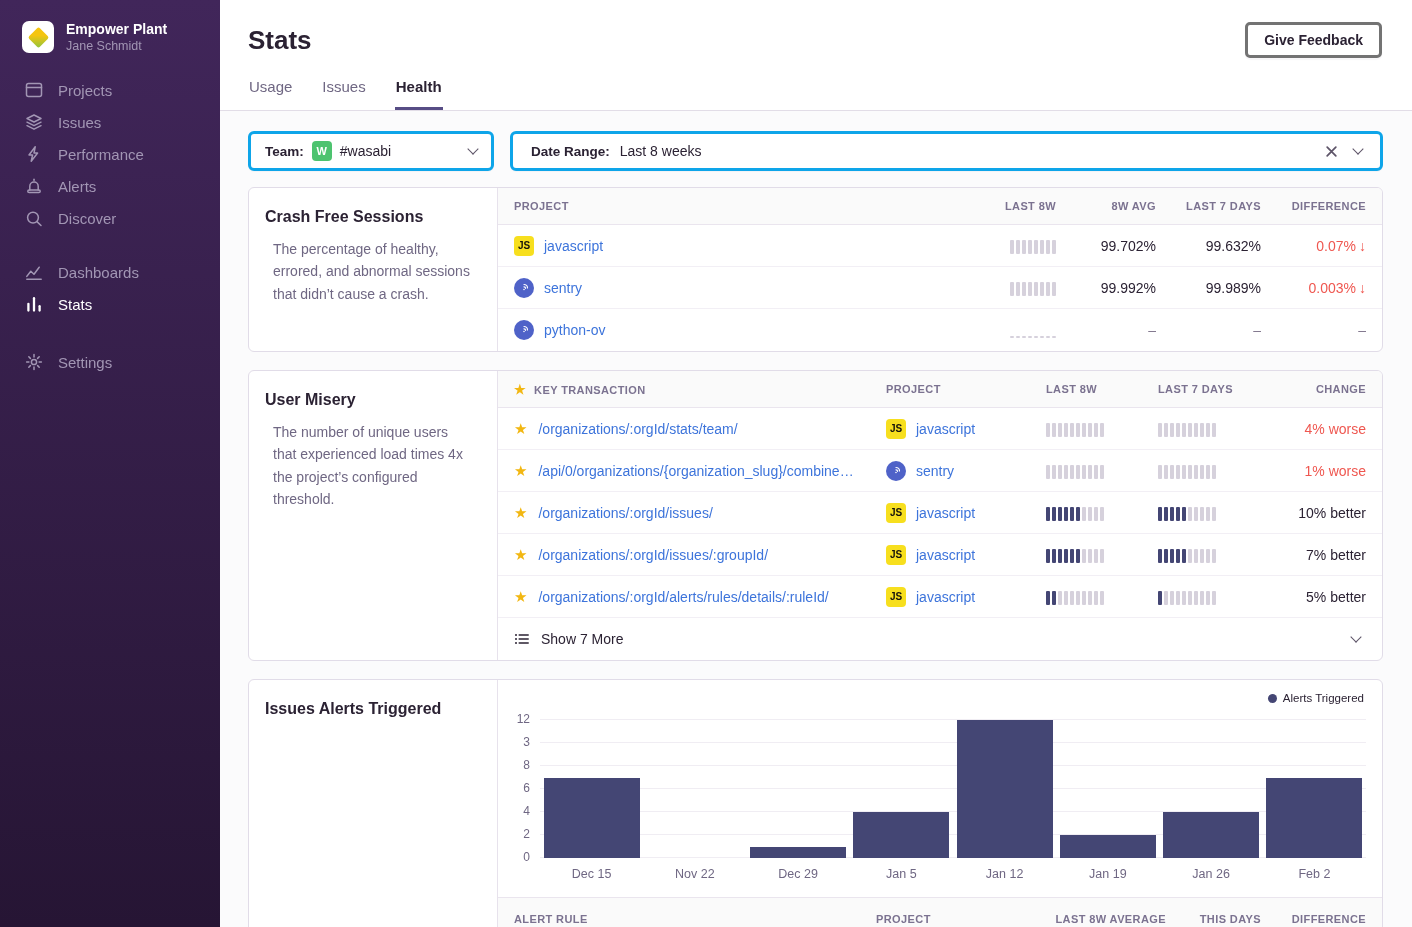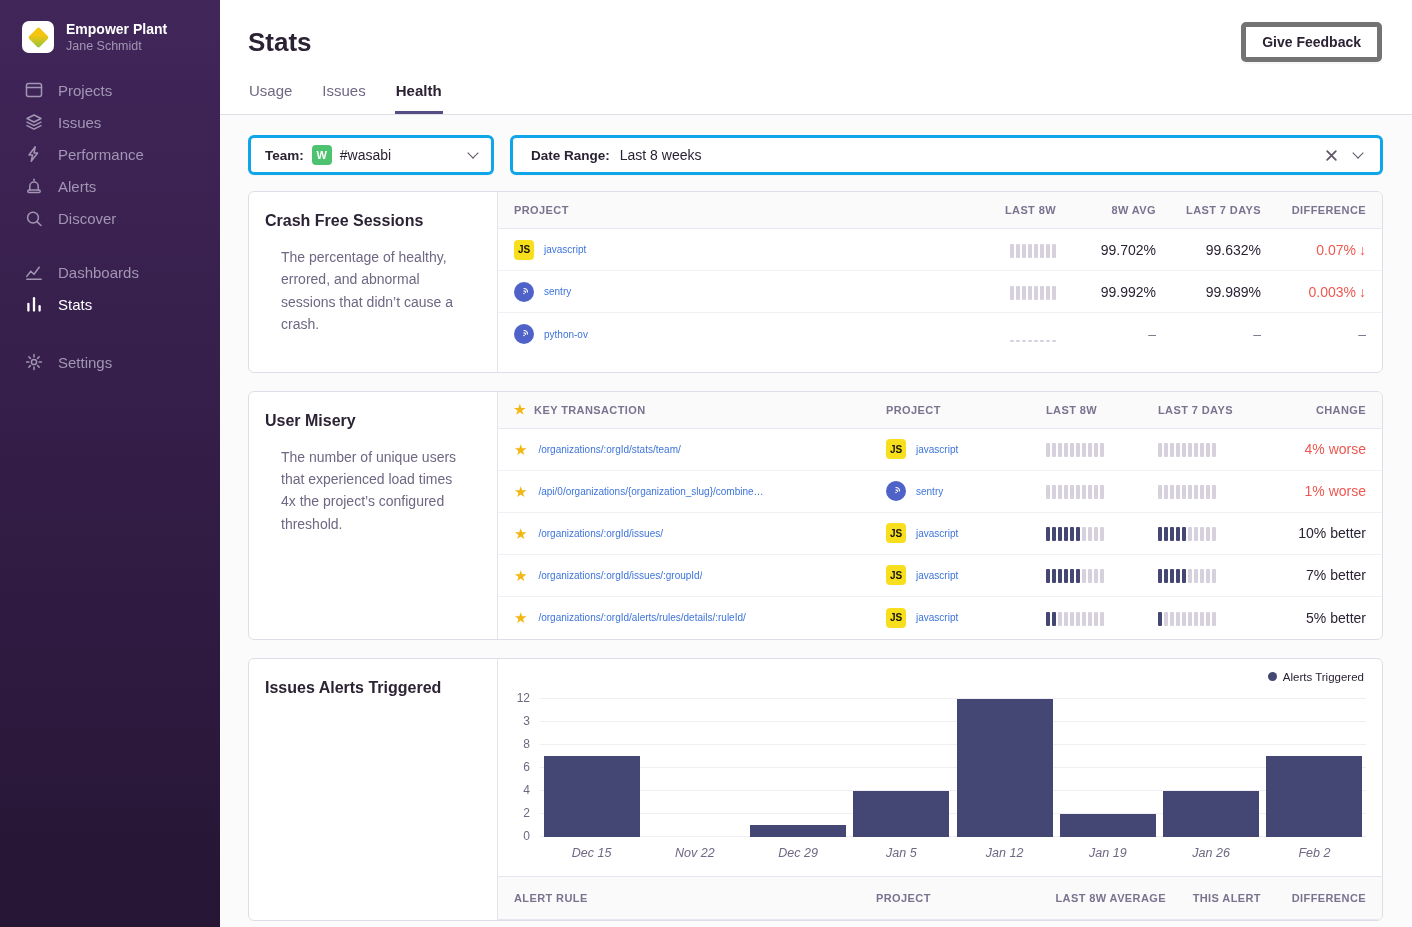--- a/index.html
+++ b/index.html
@@ -30,21 +30,21 @@
   .nav-icon { width:18px; height:18px; display:inline-flex; }
   .nav-icon svg { width:18px; height:18px; stroke:currentColor; fill:none; stroke-width:1.5; stroke-linecap:round; stroke-linejoin:round; }
 
   
   .main { flex:1; display:flex; flex-direction:column; overflow:hidden; min-width:0; }
   .page-header { background:#fff; padding:22px 30px 0 28px; border-bottom:1px solid #e2dde7; }
   .header-top { display:flex; justify-content:space-between; align-items:center; }
   .page-title { font-size:26px; font-weight:700; margin:0; color:#2b2233; }
   .feedback-btn {
     font-family:inherit; font-size:14px; font-weight:700; color:#2b2233;
-    background:#fff; border:5px solid #737373; border-radius:5px;
+    background:#fff; border:3px solid #737373; border-radius:5px;
     padding:7px 16px; cursor:pointer; box-shadow:0 2px 1px rgba(45,30,70,0.04);
   }
   .tabs { display:flex; gap:28px; margin-top:20px; }
   .tab { font-size:15px; color:#6f6783; padding:0 1px 12px; border-bottom:3px solid transparent; cursor:pointer; text-decoration:none; }
   .tab.active { color:#2b2233; font-weight:700; border-bottom-color:var(--accent,#574d85); }
 
   .content { flex:1; padding:20px 29px 0 28px; background:#fbfbfc; overflow:hidden; }
 
   
   .filters { display:flex; gap:16px; margin-bottom:16px; }
@@ -57,34 +57,34 @@
   .date-filter .filter-value { margin-left:10px; }
   .right-icons { margin-left:auto; display:flex; align-items:center; gap:16px; }
   .chev { width:8px; height:8px; border-right:1.8px solid #5d5468; border-bottom:1.8px solid #5d5468; transform:rotate(45deg); display:inline-block; margin-top:-4px; }
   .team-filter .chev { margin-left:auto; }
   .clear-x { display:inline-flex; }
 
   
   .panel { display:flex; background:#fff; border:1px solid #e1dce8; border-radius:6px; margin-bottom:18px; overflow:hidden; }
   .panel-left { width:249px; flex-shrink:0; border-right:1px solid #e7e2ec; padding:20px 16px; }
   .panel-title { font-size:16px; font-weight:600; margin:0 0 12px; color:#2b2233; }
-  .panel-desc { font-size:14px; color:#6f6783; line-height:1.6; margin:16px; }
+  .panel-desc { font-size:14px; color:#6f6783; line-height:1.6; margin:8px; }
   .panel-right { flex:1; min-width:0; display:flex; flex-direction:column; }
 
   .t-head { display:grid; height:37px; align-items:center; padding:0 16px; background:#fafafa; border-bottom:1px solid #eae5ee; font-size:11px; font-weight:700; color:#7b7290; letter-spacing:0.4px; }
   .t-row { display:grid; height:42px; align-items:center; padding:0 16px; border-bottom:1px solid #f2eff5; font-size:14px; }
   .panel-right > .t-row:last-child { border-bottom:0; }
   .cf-grid { grid-template-columns:1fr 120px 100px 105px 105px; }
   .um-grid { grid-template-columns:1fr 160px 112px 112px 96px; }
   .al-grid { grid-template-columns:1fr 140px 150px 95px 105px; }
   .r { text-align:right; }
   .cell { min-width:0; }
   .proj { display:flex; align-items:center; gap:10px; }
   .trans { display:flex; align-items:center; gap:11px; }
-  .link { color:var(--link,#3d74db); text-decoration:none; font-size:10px; cursor:pointer; }
+  .link { color:var(--link,#3d74db); text-decoration:none; font-size:14px; cursor:pointer; }
   .trunc { white-space:nowrap; overflow:hidden; text-overflow:ellipsis; }
   .num { font-size:14px; color:#2b2233; }
   .dash { color:#847a90; }
   .worse { color:var(--negative,#ef5750); }
   .better { color:#2b2233; }
   .arr { margin-left:3px; }
   .plat { width:20px; height:20px; flex-shrink:0; display:inline-flex; align-items:center; justify-content:center; font-size:10px; font-weight:700; }
   .plat.js { background:var(--js-yellow,#f7df1e); color:#14120b; border-radius:4px; }
   .plat.sentry { background:var(--sentry-blue,#4f62c8); border-radius:50%; }
   .star { color:var(--star,#f2b712); font-size:15px; line-height:1; cursor:pointer; flex-shrink:0; }
@@ -103,21 +103,21 @@
   .legend-dot { width:9px; height:9px; border-radius:50%; background:var(--bar,#444674); }
   .legend-label { font-size:11.5px; color:#2b2233; }
   .chart-area { display:flex; margin-top:26px; }
   .yaxis { width:32px; position:relative; flex-shrink:0; }
   .ytick { position:absolute; right:10px; font-size:12px; color:#6f6783; }
   .plot { flex:1; position:relative; height:138px; }
   .gridline { position:absolute; left:0; right:0; height:1px; background:#f0edf3; }
   .bars { position:absolute; left:0; right:0; top:0; bottom:0; display:flex; align-items:flex-end; }
   .bar-slot { flex:1; display:flex; justify-content:center; align-items:flex-end; height:100%; }
   .bar { width:93%; background:var(--bar,#444674); }
-  .xaxis-row { display:flex; margin-top:9px; padding-bottom:8px;font-style:italic; }
+  .xaxis-row { display:flex; margin-top:9px; padding-bottom:8px; }
   .yaxis-spacer { width:32px; flex-shrink:0; }
   .xaxis { flex:1; display:flex; }
   .xtick { flex:1; text-align:center; font-size:12.5px; color:#6f6783; }
   .alerts-head { margin-top:8px; border-top:1px solid #eae5ee; height:44px; }
 </style>
 </head>
 <body>
 
 <div class="app">
 
@@ -533,20 +533,32 @@
                 <i class="sbar"></i>
                 <i class="sbar"></i>
                 <i class="sbar"></i>
                 <i class="sbar"></i>
                 <i class="sbar"></i>
                 <i class="sbar"></i>
               </div>
             <div class="cell r better">5% better</div>
           </div>
 
+          <div class="t-footer">
+            <span style="display:inline-flex">
+                <svg width="16" height="16" viewBox="0 0 16 16">
+                  <path d="M5.2 4h9M5.2 8h9M5.2 12h9" stroke="#2b2233" stroke-width="1.5" stroke-linecap="round"></path>
+                  <circle cx="2" cy="4" r="1" fill="#2b2233"></circle>
+                  <circle cx="2" cy="8" r="1" fill="#2b2233"></circle>
+                  <circle cx="2" cy="12" r="1" fill="#2b2233"></circle>
+                </svg>
+              </span>
+            <span>Show 7 More</span>
+            <span class="chev"></span>
+          </div>
         </div>
       </section>
 
       <section class="panel">
         <div class="panel-left">
           <h2 class="panel-title">Issues Alerts Triggered</h2>
         </div>
         <div class="panel-right">
           <div class="chart-box">
             <div class="legend">
@@ -608,21 +620,21 @@
                   <div class="xtick">Jan 19</div>
                   <div class="xtick">Jan 26</div>
                   <div class="xtick">Feb 2</div>
                 </div>
             </div>
           </div>
           <div class="t-head al-grid alerts-head">
             <div>ALERT RULE</div>
             <div>PROJECT</div>
             <div class="r">LAST 8W AVERAGE</div>
-            <div class="r">THIS ALERT</div>
+            <div class="r">THIS DAYS</div>
             <div class="r">DIFFERENCE</div>
           </div>
         </div>
       </section>
 
     </div>
   </main>
 </div>
 
 </body></html>

